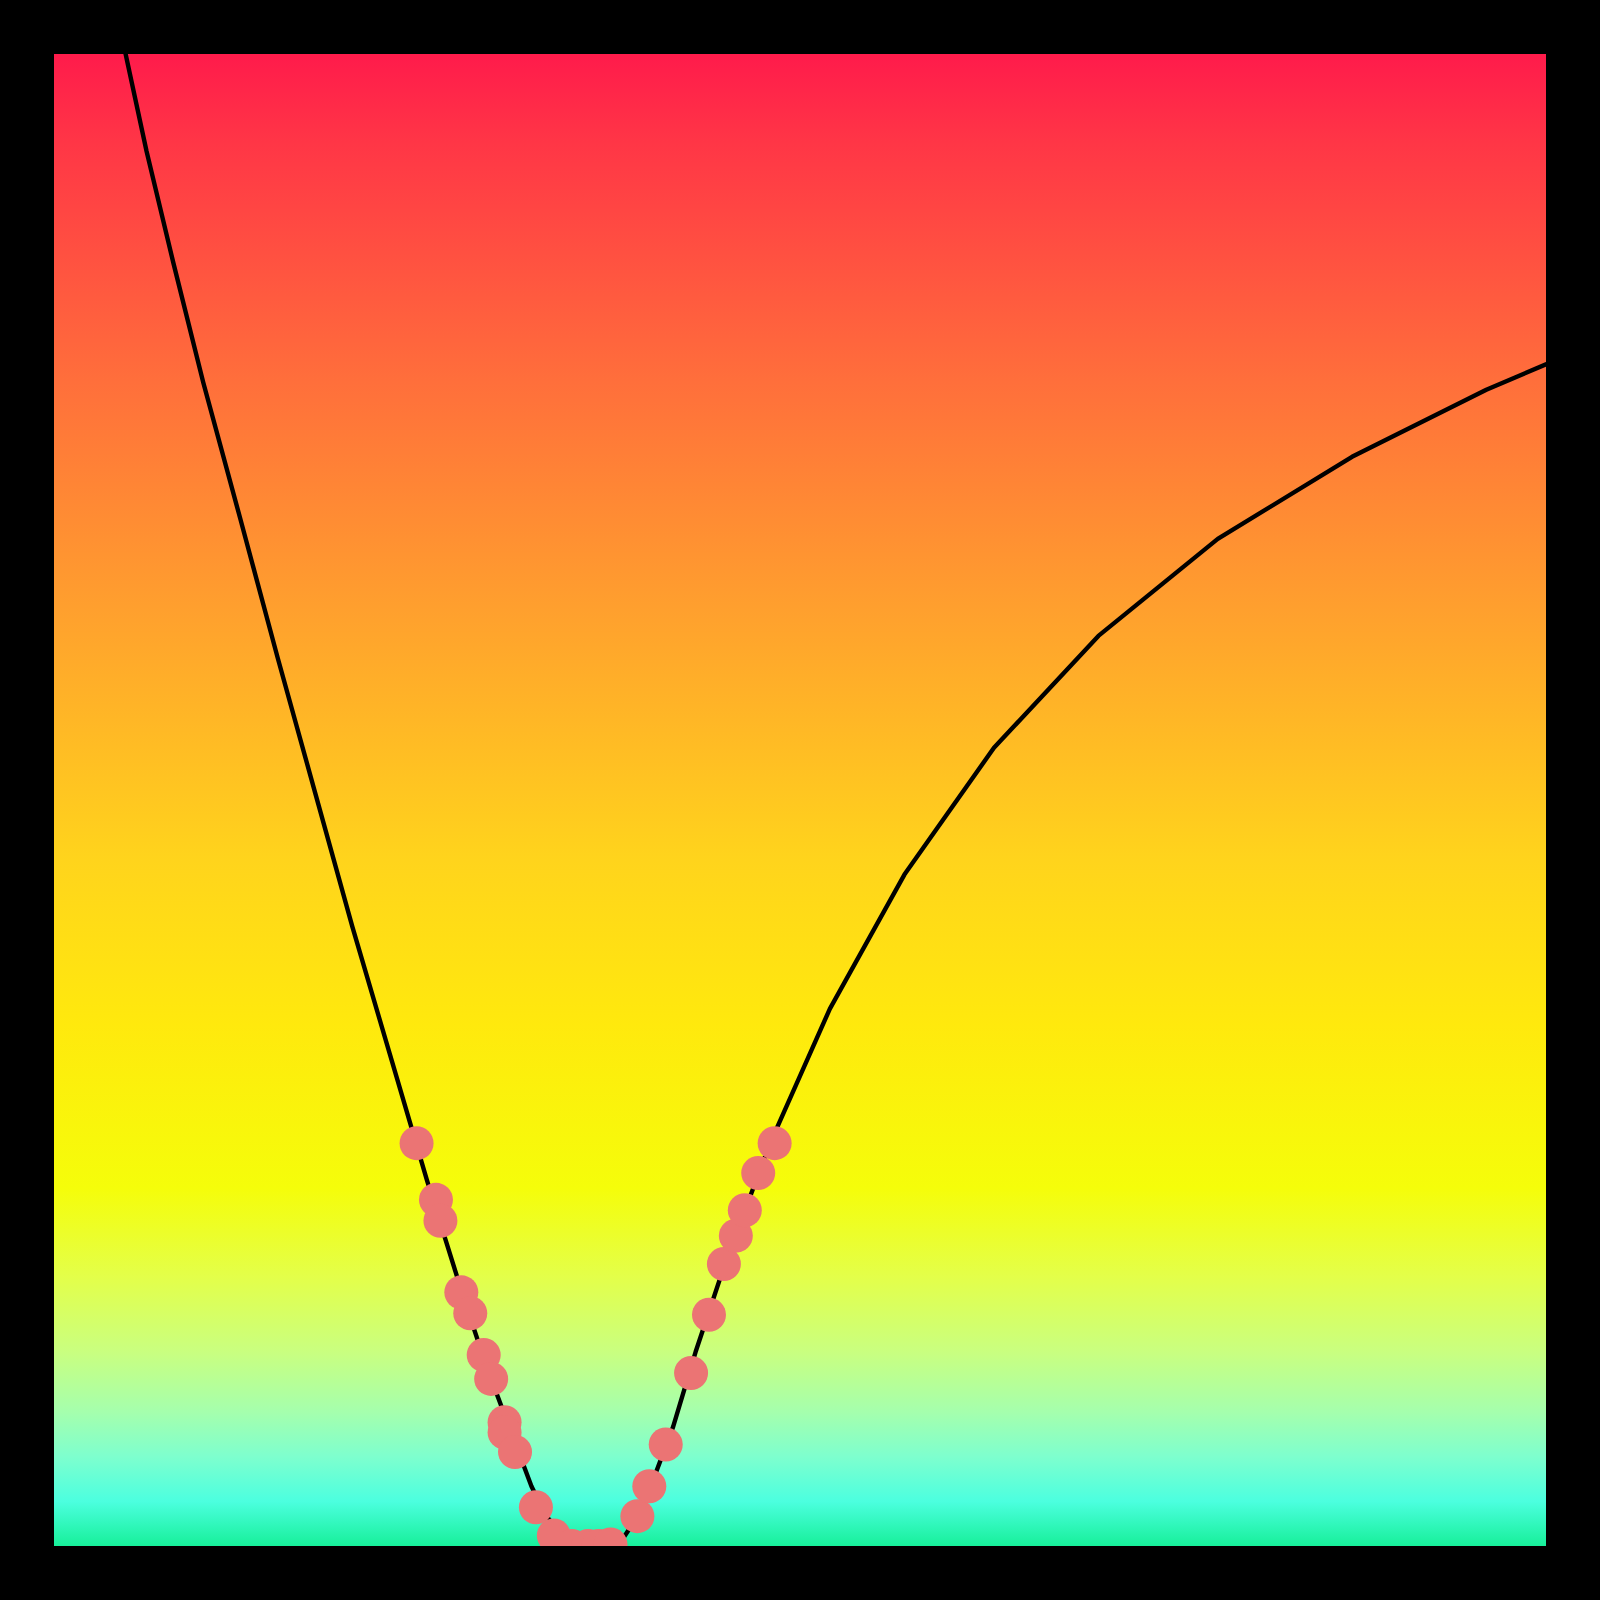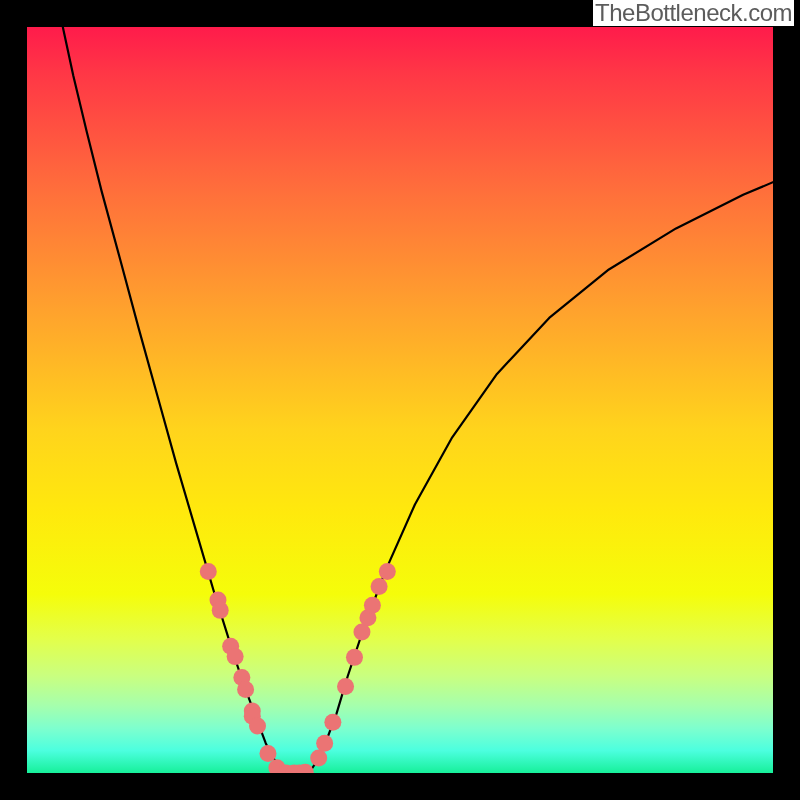--- a/index.html
+++ b/index.html
@@ -56,21 +56,20 @@
     position: absolute;
     inset: 0;
     width: 100%;
     height: 100%;
   }
 </style>
 </head>
 <body>
 
 <div class="stage">
-  <div class="attribution">TheBottleneck.com</div>
 
   <div class="plot">
     <svg class="curve" viewBox="0 0 746 746" preserveAspectRatio="none">
       <path id="curve-path" fill="none" stroke="#000" stroke-width="2.2" stroke-linecap="round" stroke-linejoin="round" d="M35.81 0.00 L46.25 48.49 L59.68 104.44 L74.60 164.12 L93.25 232.75 L111.90 302.13 L130.55 369.27 L149.20 436.41 L167.85 499.82 L186.50 563.23 L205.15 622.91 L216.34 656.48 L227.53 686.32 L238.72 716.16 L246.18 731.08 L253.64 740.03 L261.10 744.51 L272.29 746.00 L283.48 743.76 L290.94 732.57 L298.40 716.16 L309.59 686.32 L320.78 649.02 L335.70 604.26 L358.08 544.58 L387.92 477.44 L425.22 410.30 L469.98 346.89 L522.20 290.94 L581.88 242.45 L649.02 201.42 L716.16 167.85 L746.00 155.17"></path>
       <g id="dots">
           <circle cx="181.28" cy="544.58" r="8.5" fill="#eb7474"></circle>
           <circle cx="190.98" cy="572.93" r="8.5" fill="#eb7474"></circle>
           <circle cx="193.21" cy="583.37" r="8.5" fill="#eb7474"></circle>
           <circle cx="203.66" cy="619.18" r="8.5" fill="#eb7474"></circle>
           <circle cx="208.13" cy="629.62" r="8.5" fill="#eb7474"></circle>

